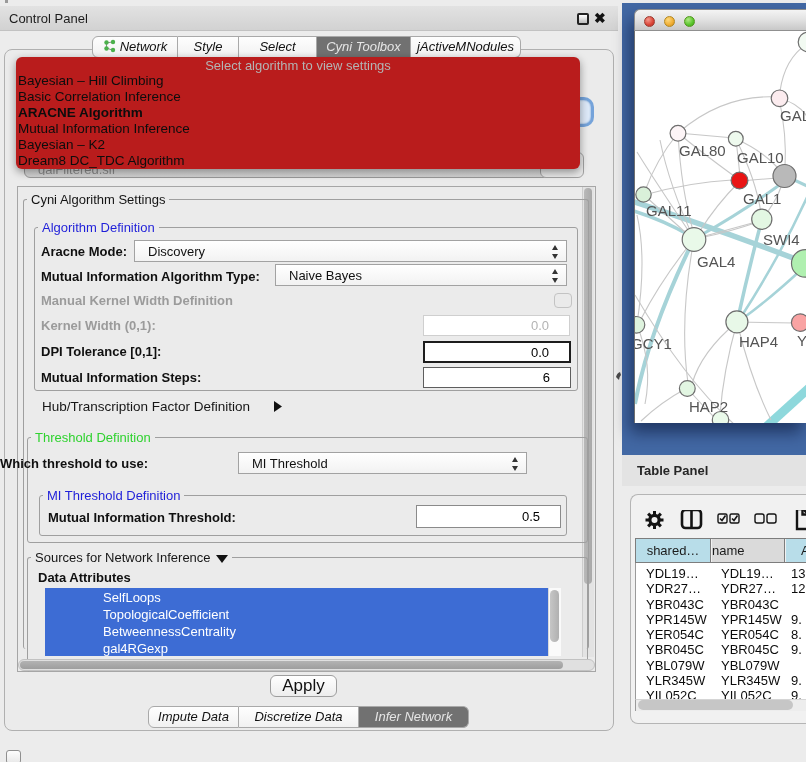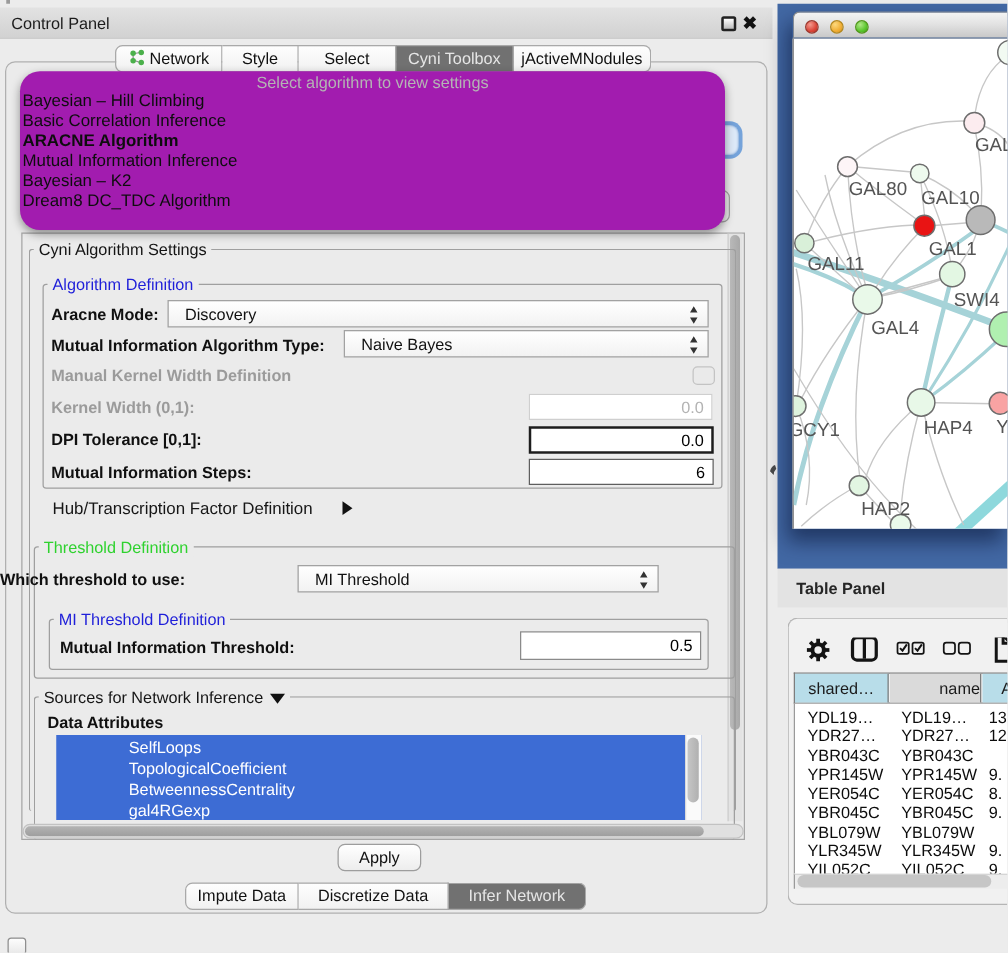--- a/index.html
+++ b/index.html
@@ -13,21 +13,21 @@
   background:linear-gradient(#e2e2e2,#d2d2d2); border-bottom:1px solid #c2c2c2;
   font-size:13px; color:#1c1c1c; line-height:25px; padding-left:9px; }
 #floatbtn { left:577px; top:13px; width:12px; height:12px; border:2px solid #222;
   border-radius:2px; background:linear-gradient(#fff,#bbb); }
 #closebtn { left:594px; top:6px; width:14px; height:25px; font-size:14px; font-weight:bold;
   color:#111; line-height:25px; }
 #tabpane { left:4px; top:49px; width:610px; height:682px; background:#ebebeb;
   border:1px solid #b0b0b0; border-radius:8px; }
 #tabrow { left:92px; top:36px; height:22px; display:flex; font-size:13px; color:#111; }
 .tab { background:linear-gradient(#fefefe,#f1f1f1); border:1px solid #a9a9a9;
-  border-left:none; line-height:20px; height:22px; white-space:nowrap; text-align:center; }
+  border-left:none; line-height:20px; height:22px; white-space:nowrap; text-align:center;font-style:italic; }
 .tab.first { border-left:1px solid #a9a9a9; border-radius:6px 0 0 6px; }
 .tab.last { border-radius:0 6px 6px 0; }
 .tab.sel { background:#717171; color:#e6e6e6; }
 
 
 #viewport { left:17px; top:186px; width:579px; height:486px; border:1px solid #a6a6a6;
   background:#ebebeb; }
 #vsb { left:584px; top:188px; width:8px; height:396px; background:linear-gradient(90deg,#b9b9b9,#a8a8a8);
   border-radius:4px; }
 #vsbtrack { left:582px; top:187px; width:12px; height:470px; background:#e3e3e3;
@@ -37,25 +37,25 @@
 #hsb { left:20px; top:661px; width:543px; height:8px; background:linear-gradient(#b3b3b3,#9e9e9e);
   border-radius:4px; }
 
 .grouplab { position:absolute; font-size:13px; background:#ebebeb; padding:0 4px; white-space:nowrap; }
 .gbox { position:absolute; border:1px solid #9f9f9f; border-radius:3px; }
 .flabel { position:absolute; font-size:13px; font-weight:bold; color:#101010; white-space:nowrap; }
 .combo { position:absolute; background:linear-gradient(#ffffff,#f2f2f2); border:1px solid #a2a2a2;
   border-radius:0; font-size:13px; color:#111; padding-left:13px; }
 .arrows { position:absolute; right:6px; top:0; bottom:0; width:10px; }
 .field { position:absolute; background:#fff; border:1px solid #9b9b9b; font-size:13px;
-  color:#000; text-align:right; padding-right:6px; }
+  color:#000; text-align:right; padding-right:20px; }
 
 
 #applybtn { left:270px; top:675px; width:67px; height:22px; background:linear-gradient(#ffffff,#ededed);
-  border:1px solid #9d9d9d; border-radius:6px; font-size:13px; color:#111; text-align:center;
+  border:1px solid #9d9d9d; border-radius:6px; font-size:17px; color:#111; text-align:center;
   line-height:20px; }
 #btabs { left:148px; top:706px; height:22px; display:flex; font-size:13px; color:#111; }
 
 
 #bluedesk { left:622px; top:3px; width:184px; height:452px; background:#4268a4; }
 #netwin { left:634px; top:9px; width:172px; height:414px;
   box-shadow:-4px 10px 16px rgba(0,10,40,.5); border-radius:6px 6px 0 0; }
 #nettitle { left:634px; top:9px; width:172px; height:22px;
   background:linear-gradient(#f4f4f4 0%,#e3e3e3 45%,#c8c8c8 100%);
   border:1px solid #8b8b8b; border-bottom:1px solid #909090; border-right:none;
@@ -155,21 +155,21 @@
 <div class="grouplab" style="left:31px;top:550px;color:#161616;">Sources for Network Inference <span style="display:inline-block;width:0;height:0;border-left:6px solid transparent;border-right:6px solid transparent;border-top:8px solid #111;vertical-align:middle;margin-left:2px;"></span></div>
 
 <div class="flabel" style="left:38px;top:570px;">Data Attributes</div>
 <div class="abs" style="left:45px;top:588px;width:516px;height:68px;background:#3d6cd4;overflow:hidden;padding-left:47px;">
   <div style="font-size:13px;color:#fff;padding-left:11px;line-height:17px;padding-top:1px;">SelfLoops<br>TopologicalCoefficient<br>BetweennessCentrality<br>gal4RGexp</div>
 </div>
 <div class="abs" style="left:548px;top:588px;width:13px;height:68px;background:#fafafa;border-left:1px solid #dadada;"></div>
 <div class="abs" style="left:550px;top:590px;width:9px;height:52px;background:linear-gradient(90deg,#c6c6c6,#b0b0b0);border-radius:5px;"></div>
 </div>
 
-<div class="abs" style="left:16px;top:57px;width:564px;height:127px;background:#a21caf;border-radius:16px;box-shadow:0 3px 8px rgba(0,0,0,.4);z-index:20;">
+<div class="abs" style="left:16px;top:57px;width:564px;height:112px;background:#b91c1c;border-radius:6px;box-shadow:0 3px 8px rgba(0,0,0,.4);z-index:20;">
   <div style="text-align:center;font-size:13px;color:#b4b4b4;height:16px;line-height:17px;">Select algorithm to view settings</div>
   <div style="font-size:13.5px;color:#0d0d0d;padding-left:2px;line-height:16px;">
     Bayesian – Hill Climbing<br>
     Basic Correlation Inference<br>
     <b>ARACNE Algorithm</b><br>
     Mutual Information Inference<br>
     Bayesian – K2<br>
     Dream8 DC_TDC Algorithm
   </div>
 </div>
@@ -298,21 +298,21 @@
       <rect x="122" y="4" width="9" height="9" rx="2"></rect>
     </g>
     <g fill="none" stroke="#141414" stroke-width="2.4">
       <path d="M152 -1 L158 -1 L163 4 L163 19 L152 19 Z"></path>
       <path d="M157.5 -1 L157.5 4.5 L163 4.5"></path>
     </g>
   </svg>
 
   <div class="abs" style="left:635px;top:538px;width:171px;height:25px;border-top:1px solid #7d7d7d;border-bottom:1px solid #7d7d7d;border-left:1px solid #7d7d7d;font-size:13px;color:#1b1b1b;">
     <div class="abs" style="left:0;top:0;width:75px;height:23px;background:#b8dde9;border-right:1px solid #7d7d7d;text-align:center;line-height:23px;">shared…</div>
-    <div class="abs" style="left:76px;top:0;width:73px;height:23px;background:#dadada;border-right:1px solid #7d7d7d;text-align:right;line-height:23px;">name</div>
+    <div class="abs" style="left:76px;top:0;width:73px;height:23px;background:#dadada;border-right:1px solid #7d7d7d;text-align:left;line-height:23px;">name</div>
     <div class="abs" style="left:150px;top:0;width:21px;height:23px;background:#b8dde9;line-height:23px;padding-left:15px;overflow:hidden;">A</div>
   </div>
 
   <div class="abs" style="left:635px;top:563px;width:171px;height:136px;background:#fff;border-left:1px solid #9a9a9a;overflow:hidden;font-size:13px;color:#0c0c0c;line-height:15.3px;">
     <div class="abs" style="left:10px;top:3px;">YDL19…<br>YDR27…<br>YBR043C<br>YPR145W<br>YER054C<br>YBR045C<br>YBL079W<br>YLR345W<br>YIL052C</div>
     <div class="abs" style="left:85px;top:3px;">YDL19…<br>YDR27…<br>YBR043C<br>YPR145W<br>YER054C<br>YBR045C<br>YBL079W<br>YLR345W<br>YIL052C</div>
     <div class="abs" style="left:155px;top:3px;">13<br>12<br><br>9.<br>8.<br>9.<br><br>9.<br>9.</div>
   </div>
 
   <div class="abs" style="left:635px;top:699px;width:171px;height:12px;background:#ededed;border-left:1px solid #9a9a9a;border-top:1px solid #d5d5d5;"></div>

